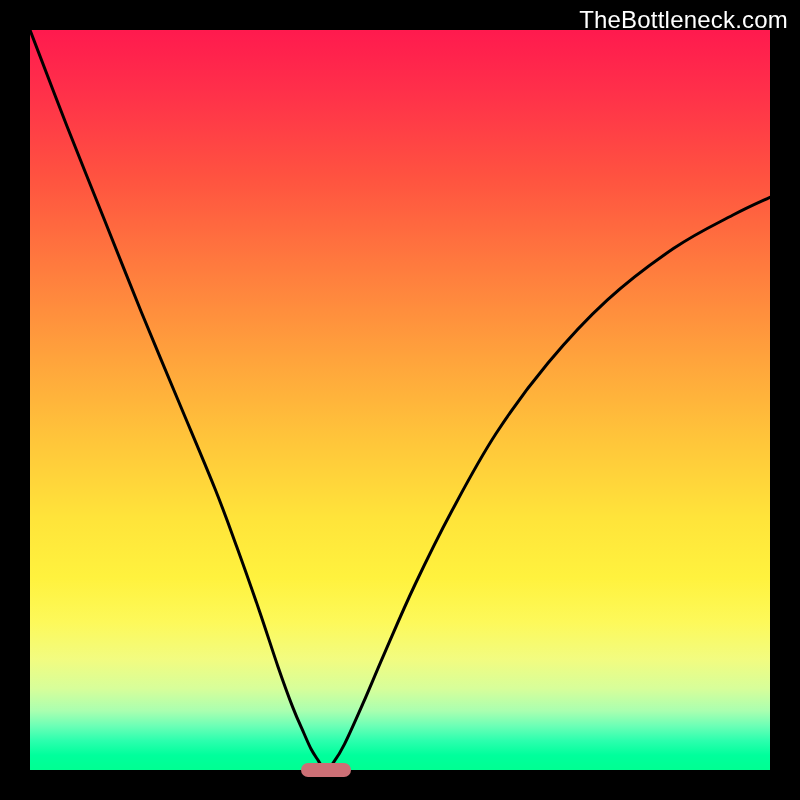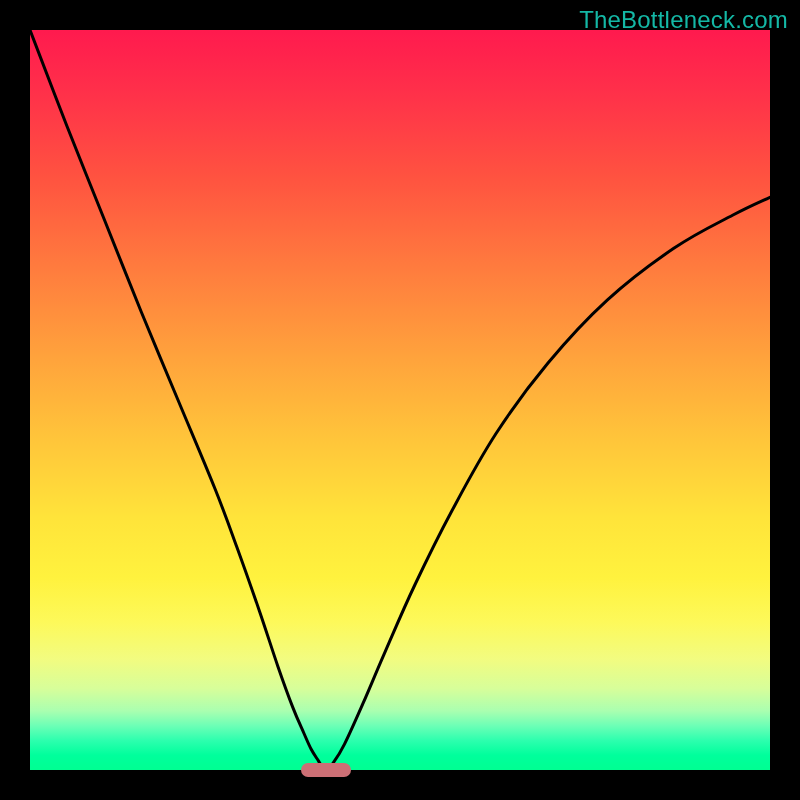--- a/index.html
+++ b/index.html
@@ -9,21 +9,21 @@
     height: 800px;
     background: #000;
     position: relative;
   }
   .watermark {
     position: absolute;
     top: 6px;
     right: 12px;
     font-family: Arial, sans-serif;
     font-size: 24px;
-    color: #14b8a6;
+    color: #ffffff;
     font-weight: 400;
     letter-spacing: 0.2px;
   }
   .plot {
     position: absolute;
     left: 30px;
     top: 30px;
     width: 740px;
     height: 740px;
   }

